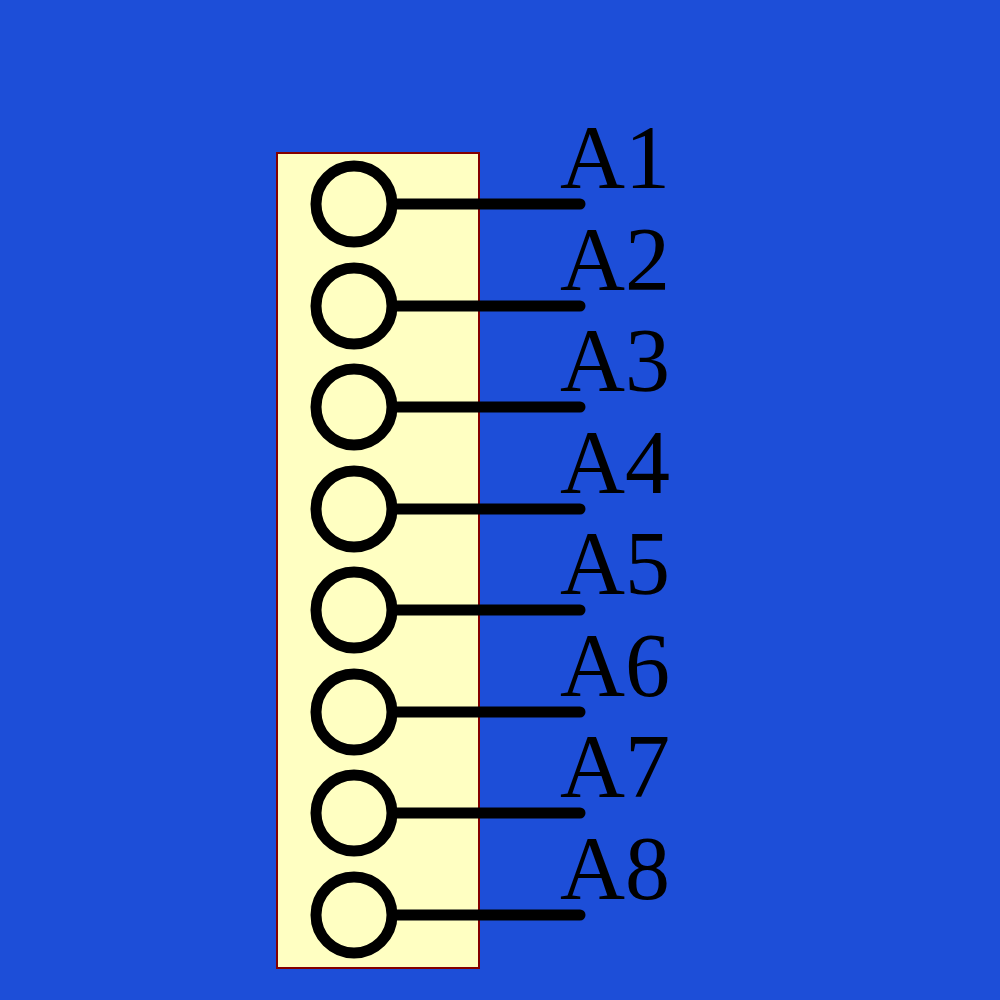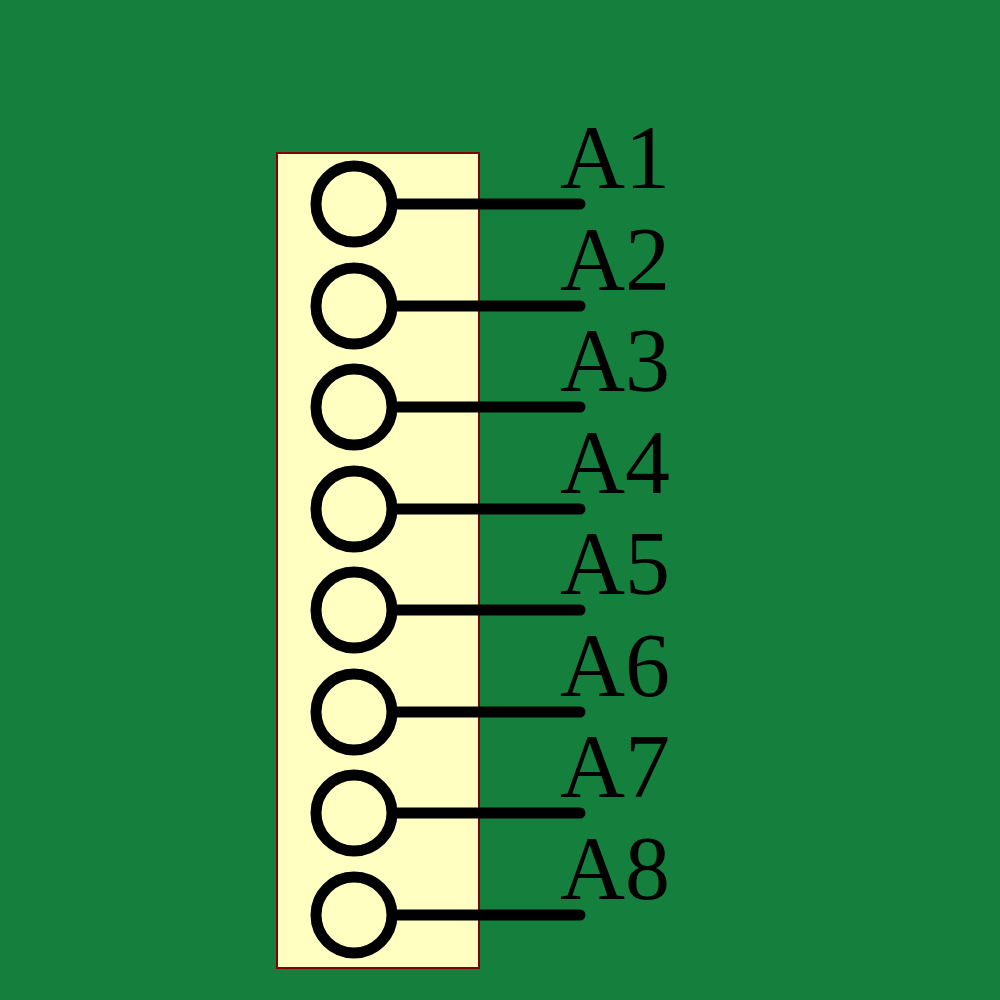--- a/index.html
+++ b/index.html
@@ -4,21 +4,21 @@
 <style>
   html, body {
     margin: 0;
     padding: 0;
     background: #FFFFFF;
   }
   .canvas {
     position: relative;
     width: 1000px;
     height: 1000px;
-    background: #15803d;
+    background: #1d4ed8;
     overflow: hidden;
   }
   .symbol-body {
     fill: #FFFFC2;
     stroke: #840000;
     stroke-width: 2;
   }
   .pin-circle {
     fill: none;
     stroke: #000000;

